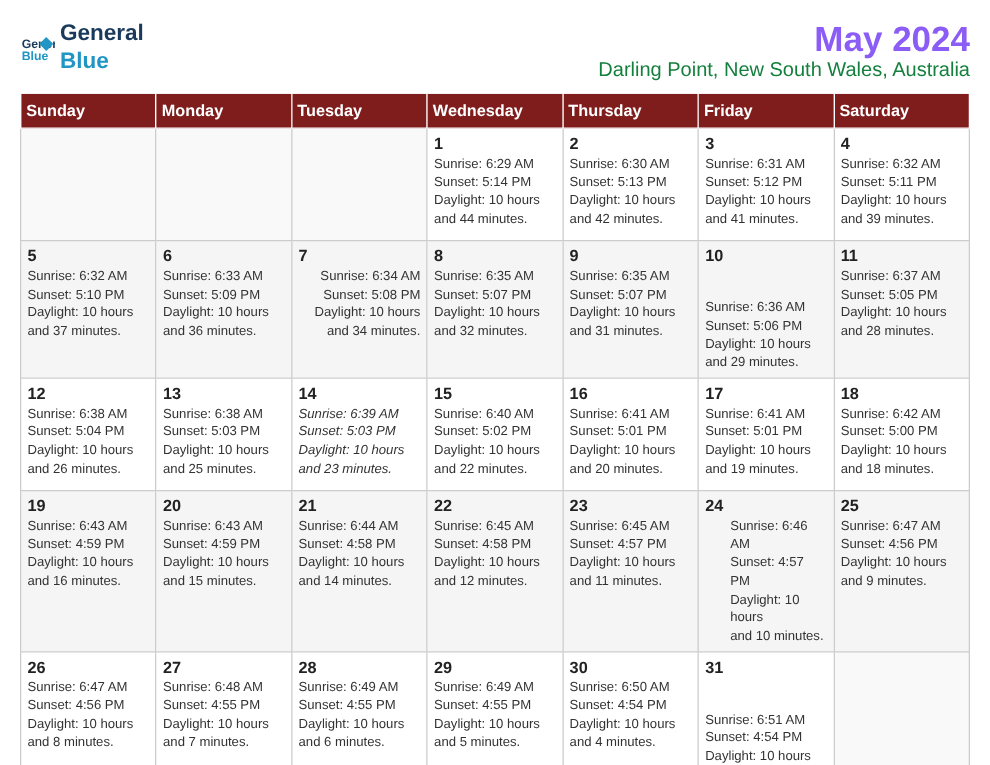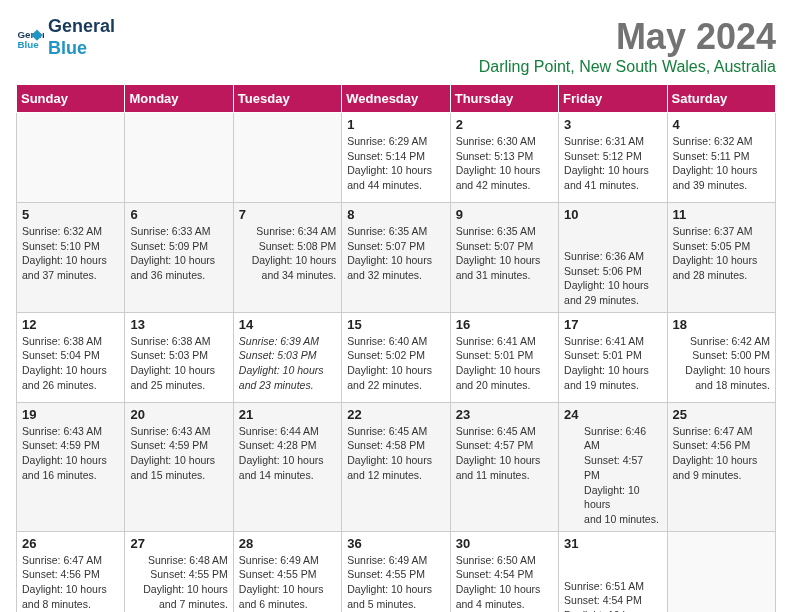--- a/index.html
+++ b/index.html
@@ -22,35 +22,35 @@
       gap: 4px;
     }
     .logo-icon {
       width: 28px;
       height: 28px;
     }
     .title-area {
       text-align: right;
     }
     .month-year {
-      font-size: 36px;
+      font-size: 28px;
       font-weight: bold;
-      color: #737373;
+      color: #8b5cf6;
     }
     .location {
       font-size: 16px;
       color: #15803d;
     }
     table {
       width: 100%;
       border-collapse: collapse;
       font-size: 11px;
     }
     thead tr th {
-      background-color: #be185d;
+      background-color: #7f1d1d;
       color: #fff;
       padding: 6px 4px;
       text-align: left;
       font-size: 13px;
       font-weight: bold;
       border: 1px solid #fff;
     }
     tbody tr td {
       border: 1px solid #ccc;
       padding: 4px 5px;
@@ -234,21 +234,21 @@
         </td>
         <td>
           <span class="day-num">17</span>
           <div class="day-info" style="white-space: pre-line;">Sunrise: 6:41 AM
 Sunset: 5:01 PM
 Daylight: 10 hours
 and 19 minutes.</div>
         </td>
         <td>
           <span class="day-num">18</span>
-          <div class="day-info" style="white-space: pre-line; text-align: right;">Sunrise: 6:42 AM
+          <div class="day-info" style="white-space: pre-line;">Sunrise: 6:42 AM
 Sunset: 5:00 PM
 Daylight: 10 hours
 and 18 minutes.</div>
         </td>
       </tr>
       <tr>
         <td>
           <span class="day-num">19</span>
           <div class="day-info" style="white-space: pre-line;">Sunrise: 6:43 AM
 Sunset: 4:59 PM
@@ -258,21 +258,21 @@
         <td>
           <span class="day-num">20</span>
           <div class="day-info" style="white-space: pre-line;">Sunrise: 6:43 AM
 Sunset: 4:59 PM
 Daylight: 10 hours
 and 15 minutes.</div>
         </td>
         <td>
           <span class="day-num">21</span>
           <div class="day-info" style="white-space: pre-line;">Sunrise: 6:44 AM
-Sunset: 4:28 PM
+Sunset: 4:58 PM
 Daylight: 10 hours
 and 14 minutes.</div>
         </td>
         <td>
           <span class="day-num">22</span>
           <div class="day-info" style="white-space: pre-line;">Sunrise: 6:45 AM
 Sunset: 4:58 PM
 Daylight: 10 hours
 and 12 minutes.</div>
         </td>
@@ -301,34 +301,34 @@
       <tr>
         <td>
           <span class="day-num">26</span>
           <div class="day-info" style="white-space: pre-line;">Sunrise: 6:47 AM
 Sunset: 4:56 PM
 Daylight: 10 hours
 and 8 minutes.</div>
         </td>
         <td>
           <span class="day-num">27</span>
-          <div class="day-info" style="white-space: pre-line; text-align: right;">Sunrise: 6:48 AM
+          <div class="day-info" style="white-space: pre-line;">Sunrise: 6:48 AM
 Sunset: 4:55 PM
 Daylight: 10 hours
 and 7 minutes.</div>
         </td>
         <td>
           <span class="day-num">28</span>
           <div class="day-info" style="white-space: pre-line;">Sunrise: 6:49 AM
 Sunset: 4:55 PM
 Daylight: 10 hours
 and 6 minutes.</div>
         </td>
         <td>
-          <span class="day-num">36</span>
+          <span class="day-num">29</span>
           <div class="day-info" style="white-space: pre-line;">Sunrise: 6:49 AM
 Sunset: 4:55 PM
 Daylight: 10 hours
 and 5 minutes.</div>
         </td>
         <td>
           <span class="day-num">30</span>
           <div class="day-info" style="white-space: pre-line;">Sunrise: 6:50 AM
 Sunset: 4:54 PM
 Daylight: 10 hours

